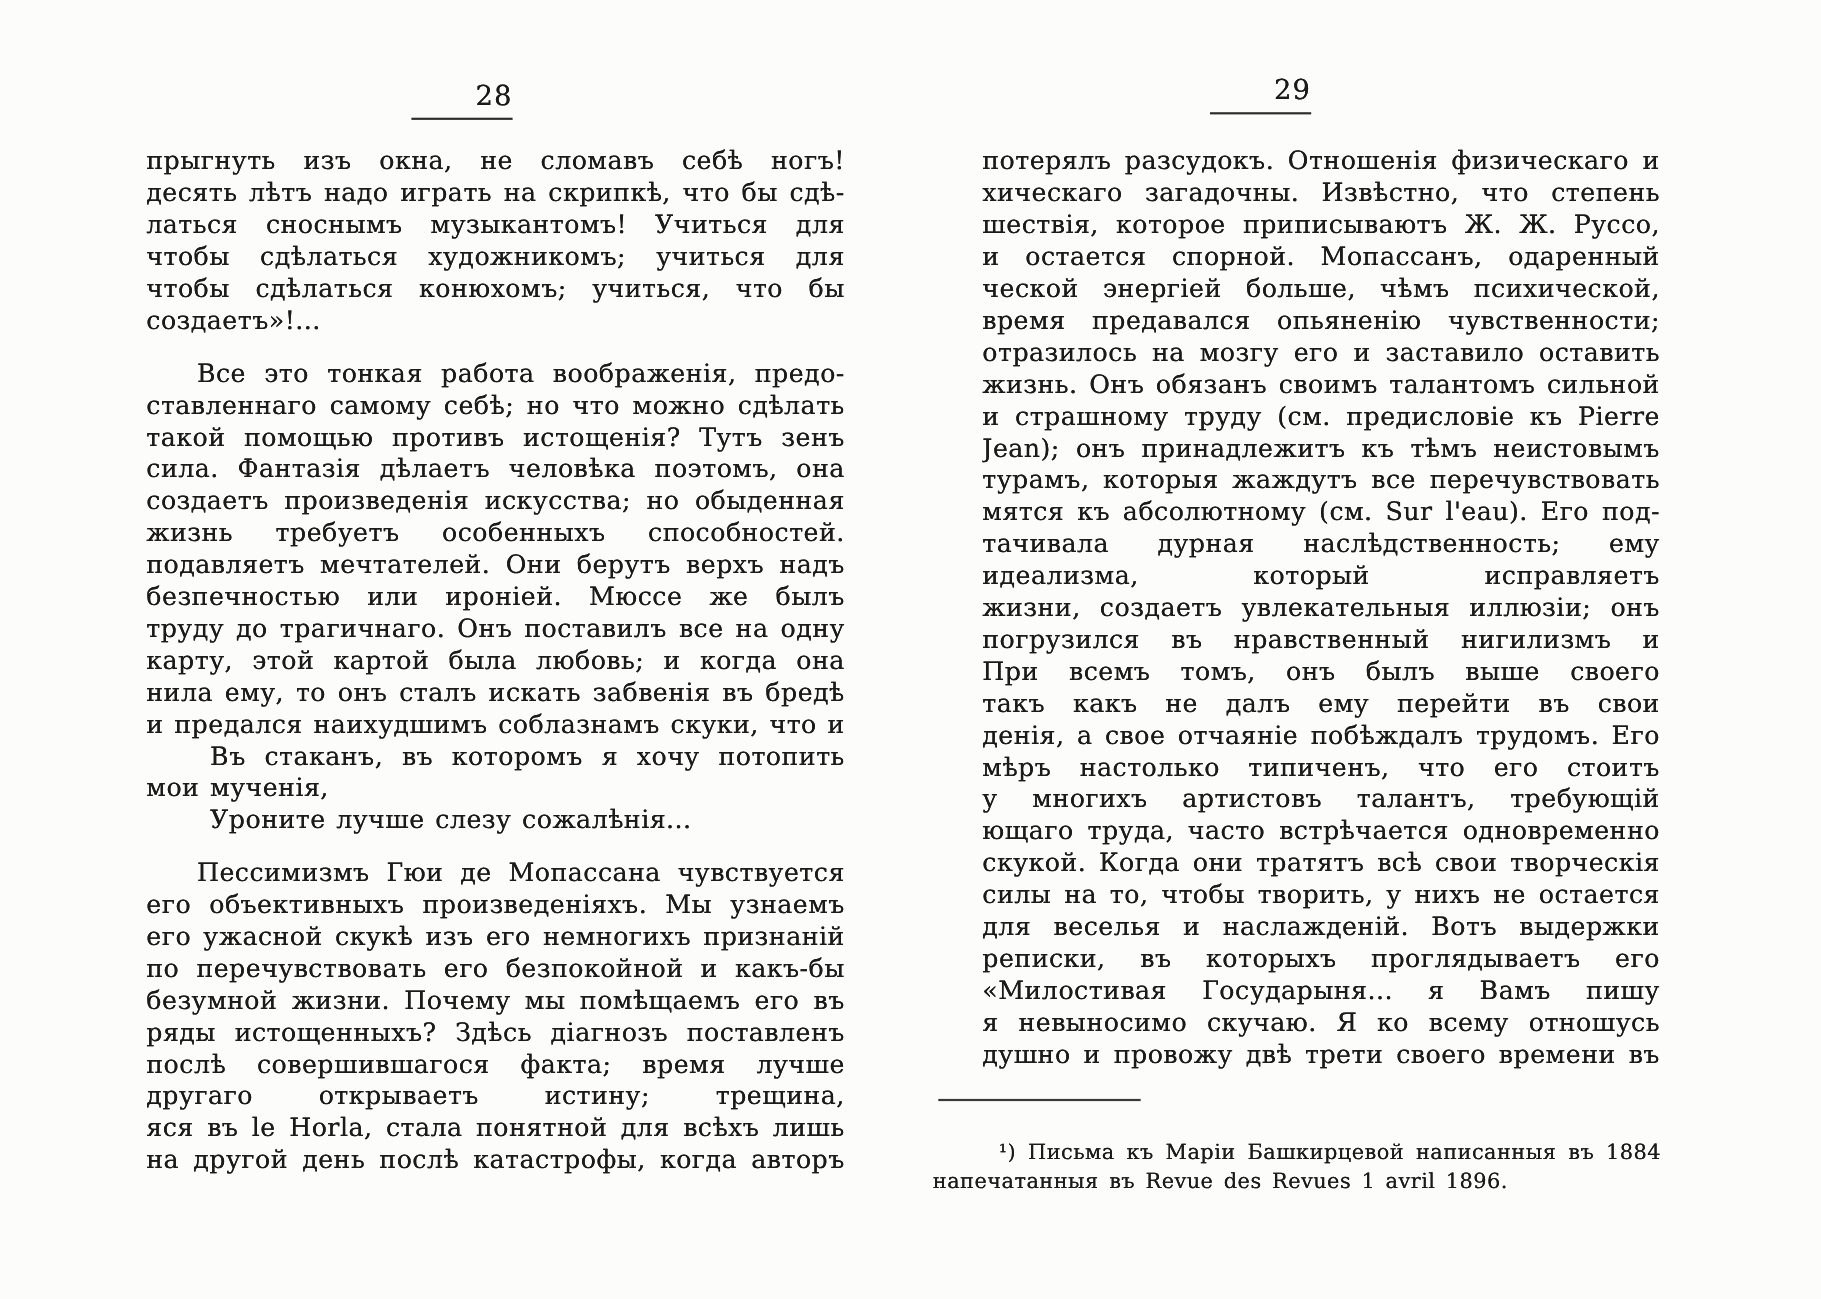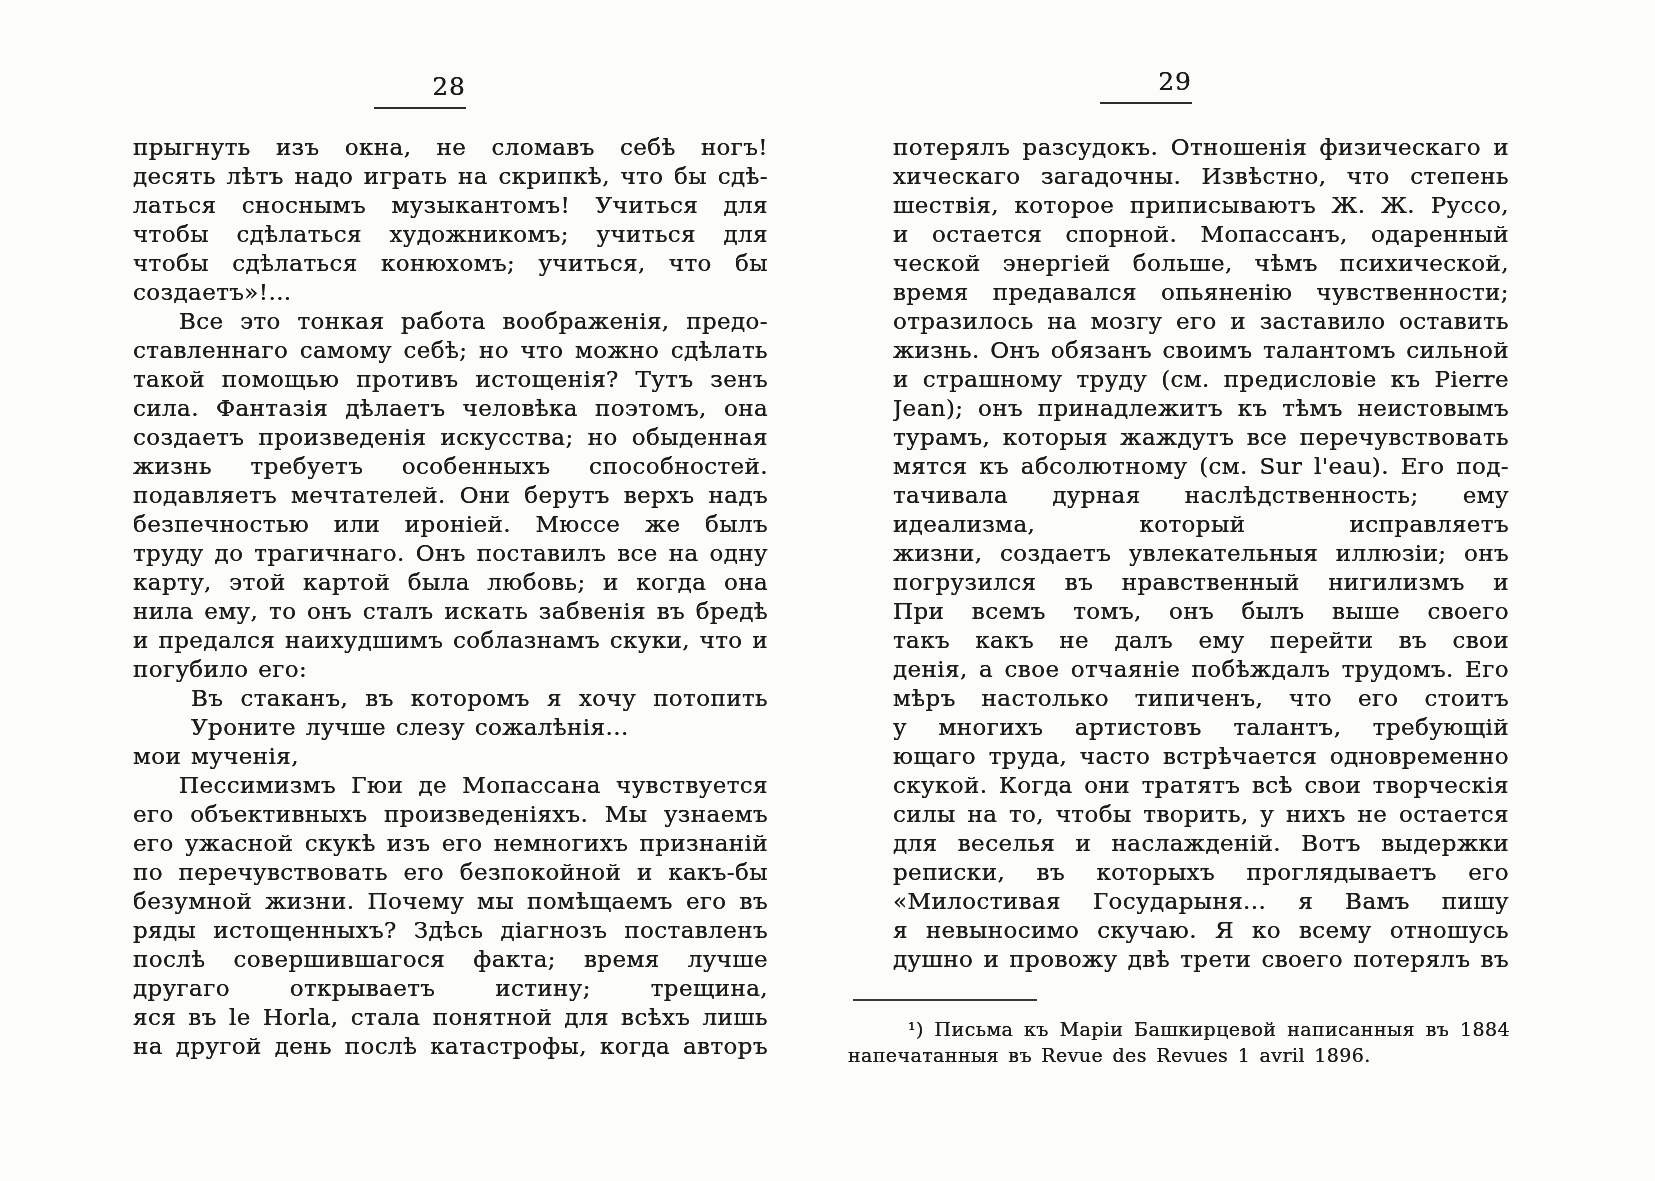--- a/index.html
+++ b/index.html
@@ -31,21 +31,21 @@
     font-size:23px;
     line-height:29px;
     height:29px;
     overflow:hidden;
     text-align:justify;
     text-align-last:justify;
     word-spacing:2px;
     letter-spacing:0.4px;
   }
   .line.nj{text-align-last:left;}
-  .line.ind1{padding-left:46px;}
+  .line.ind1{padding-left:46px;margin-top:19px;}
   .line.ind2{padding-left:58px;}
   .footnote-rule{
     position:absolute;
     left:853px;top:999px;
     width:184px;height:0;
     border-top:2px solid #3a3936;
   }
   .footnote{
     position:absolute;
     left:848px;top:1016px;
@@ -80,24 +80,23 @@
       <div class="line">такой помощью противъ истощенія? Тутъ зенъ</div>
       <div class="line">сила. Фантазія дѣлаетъ человѣка поэтомъ, она же</div>
       <div class="line">создаетъ произведенія искусства; но обыденная</div>
       <div class="line">жизнь требуетъ особенныхъ способностей. Жизнь</div>
       <div class="line">подавляетъ мечтателей. Они берутъ верхъ надъ нею</div>
       <div class="line">безпечностью или ироніей. Мюссе же былъ серьё-</div>
       <div class="line">труду до трагичнаго. Онъ поставилъ все на одну</div>
       <div class="line">карту, этой картой была любовь; и когда она измѣ-</div>
       <div class="line">нила ему, то онъ сталъ искать забвенія въ бредѣ</div>
       <div class="line">и предался наихудшимъ соблазнамъ скуки, что и</div>
-      <div class="line nj">погубило его:</div>
       <div class="line ind2">Въ стаканъ, въ которомъ я хочу потопить</div>
+      <div class="line nj">мои мученія,</div>
       <div class="line nj ind2">Уроните лучше слезу сожалѣнія...</div>
-      <div class="line nj">мои мученія,</div>
       <div class="line ind1">Пессимизмъ Гюи де Мопассана чувствуется въ</div>
       <div class="line">его объективныхъ произведеніяхъ. Мы узнаемъ объ</div>
       <div class="line">его ужасной скукѣ изъ его немногихъ признаній и</div>
       <div class="line">по перечувствовать его безпокойной и какъ-бы</div>
       <div class="line">безумной жизни. Почему мы помѣщаемъ его въ</div>
       <div class="line">ряды истощенныхъ? Здѣсь діагнозъ поставленъ уже</div>
       <div class="line">послѣ совершившагося факта; время лучше всего</div>
       <div class="line">другаго открываетъ истину; трещина, обнаруживша-</div>
       <div class="line">яся въ le Horla, стала понятной для всѣхъ лишь</div>
       <div class="line">на другой день послѣ катастрофы, когда авторъ</div>
@@ -125,21 +124,21 @@
       <div class="line">денія, а свое отчаяніе побѣждалъ трудомъ. Его при-</div>
       <div class="line">мѣръ настолько типиченъ, что его стоитъ запомнить:</div>
       <div class="line">у многихъ артистовъ талантъ, требующій изнуря-</div>
       <div class="line">ющаго труда, часто встрѣчается одновременно со</div>
       <div class="line">скукой. Когда они тратятъ всѣ свои творческія</div>
       <div class="line">силы на то, чтобы творить, у нихъ не остается силъ</div>
       <div class="line">для веселья и наслажденій. Вотъ выдержки изъ пе-</div>
       <div class="line">реписки, въ которыхъ проглядываетъ его тайна: ¹)</div>
       <div class="line">«Милостивая Государыня... я Вамъ пишу потому что</div>
       <div class="line">я невыносимо скучаю. Я ко всему отношусь равно-</div>
-      <div class="line">душно и провожу двѣ трети своего потерялъ въ</div>
+      <div class="line">душно и провожу двѣ трети своего времени въ</div>
     </div>
 
   <div class="footnote-rule"></div>
 
   <div class="footnote">
       <div class="line ind1">¹) Письма къ Маріи Башкирцевой написанныя въ 1884 г. и</div>
       <div class="line nj">напечатанныя въ Revue des Revues 1 avril 1896.</div>
     </div>
 
 </div>

